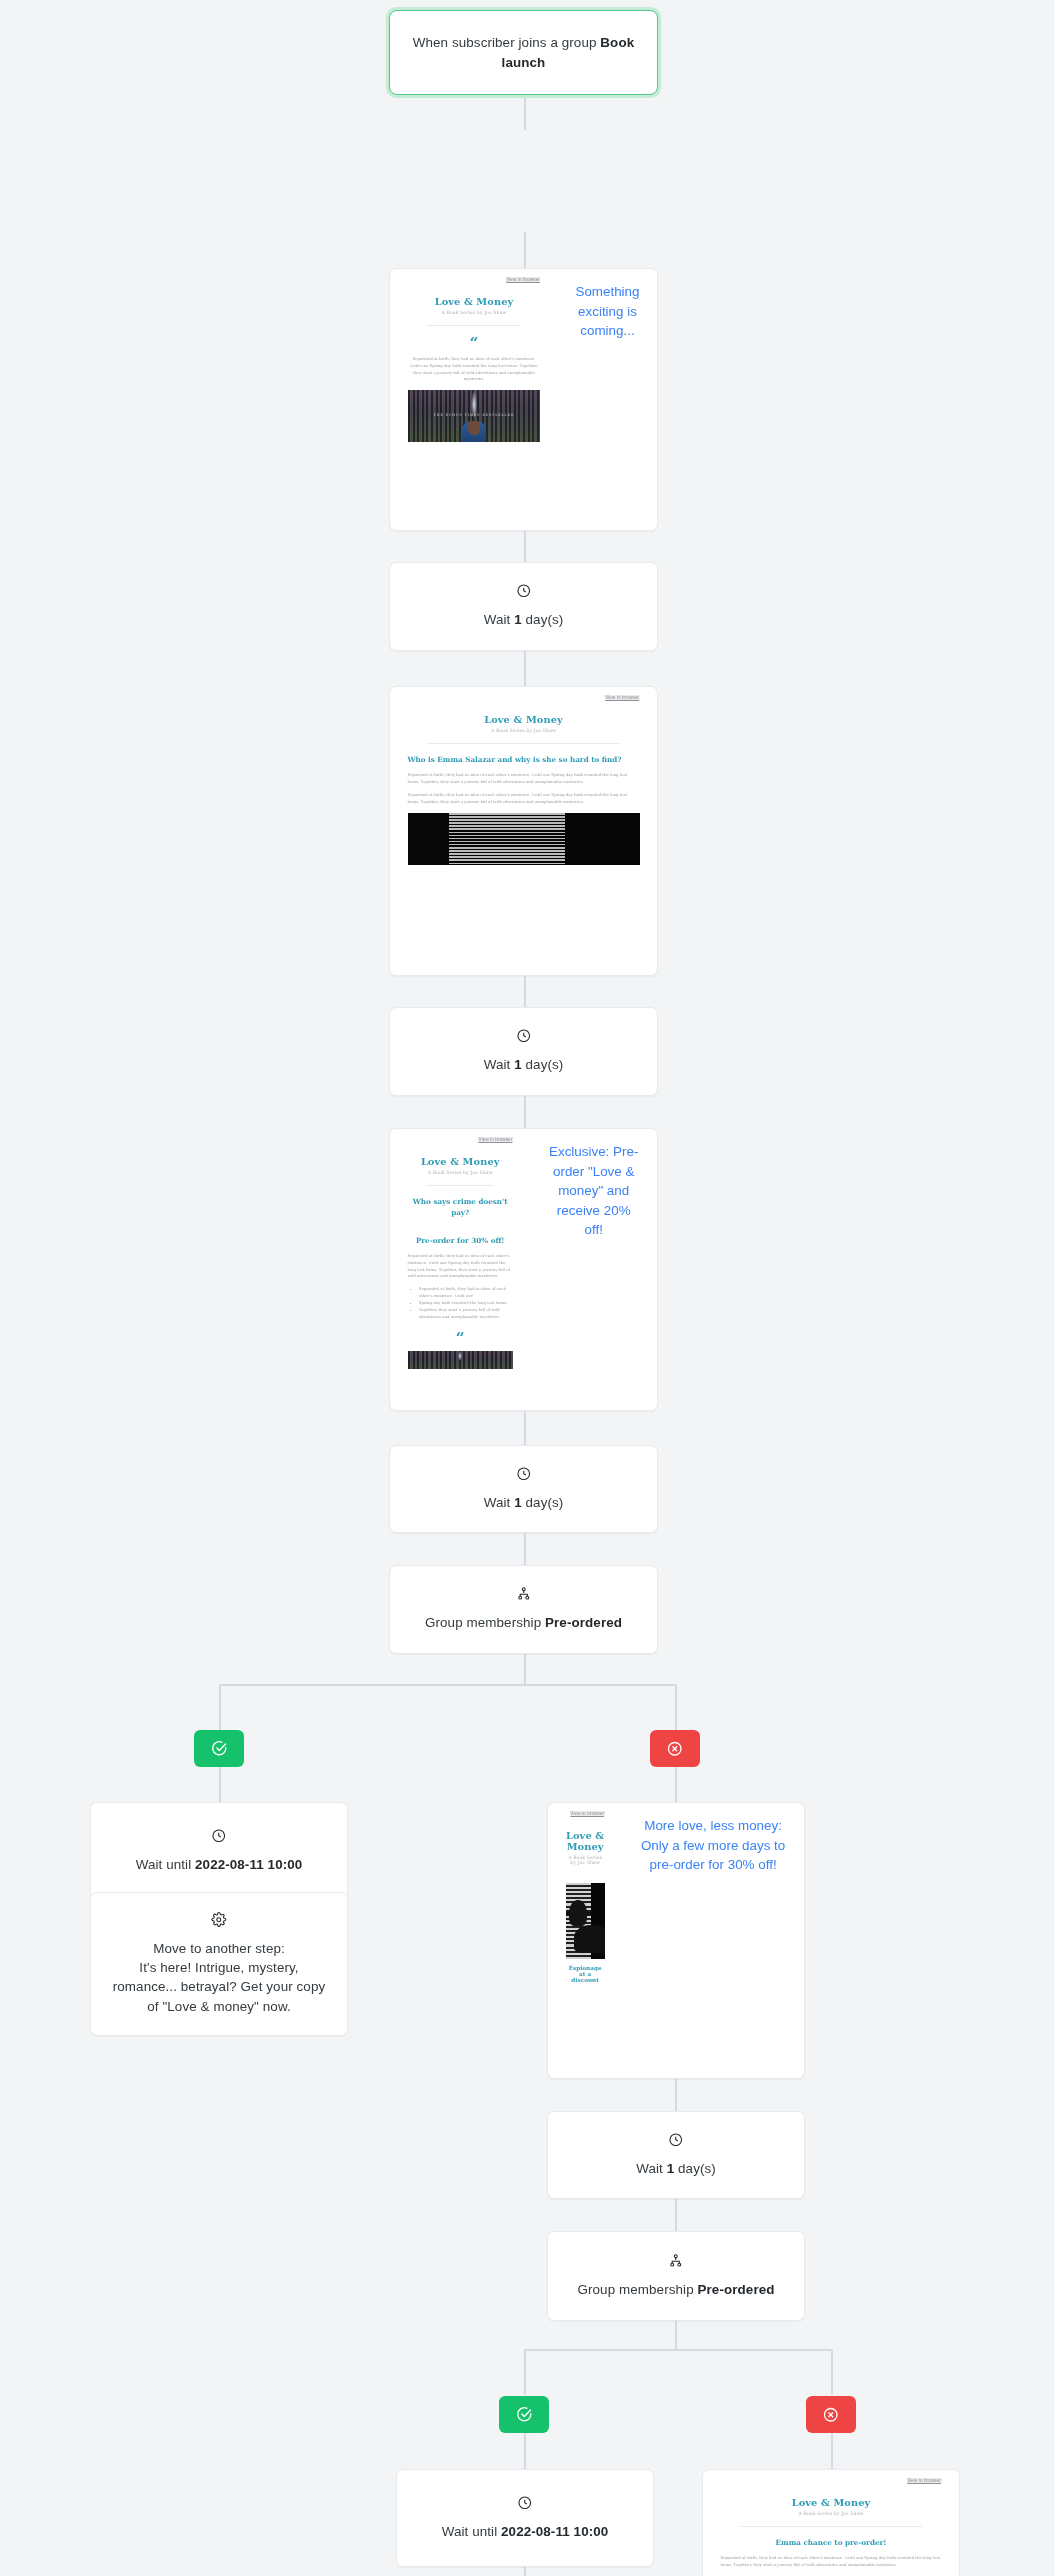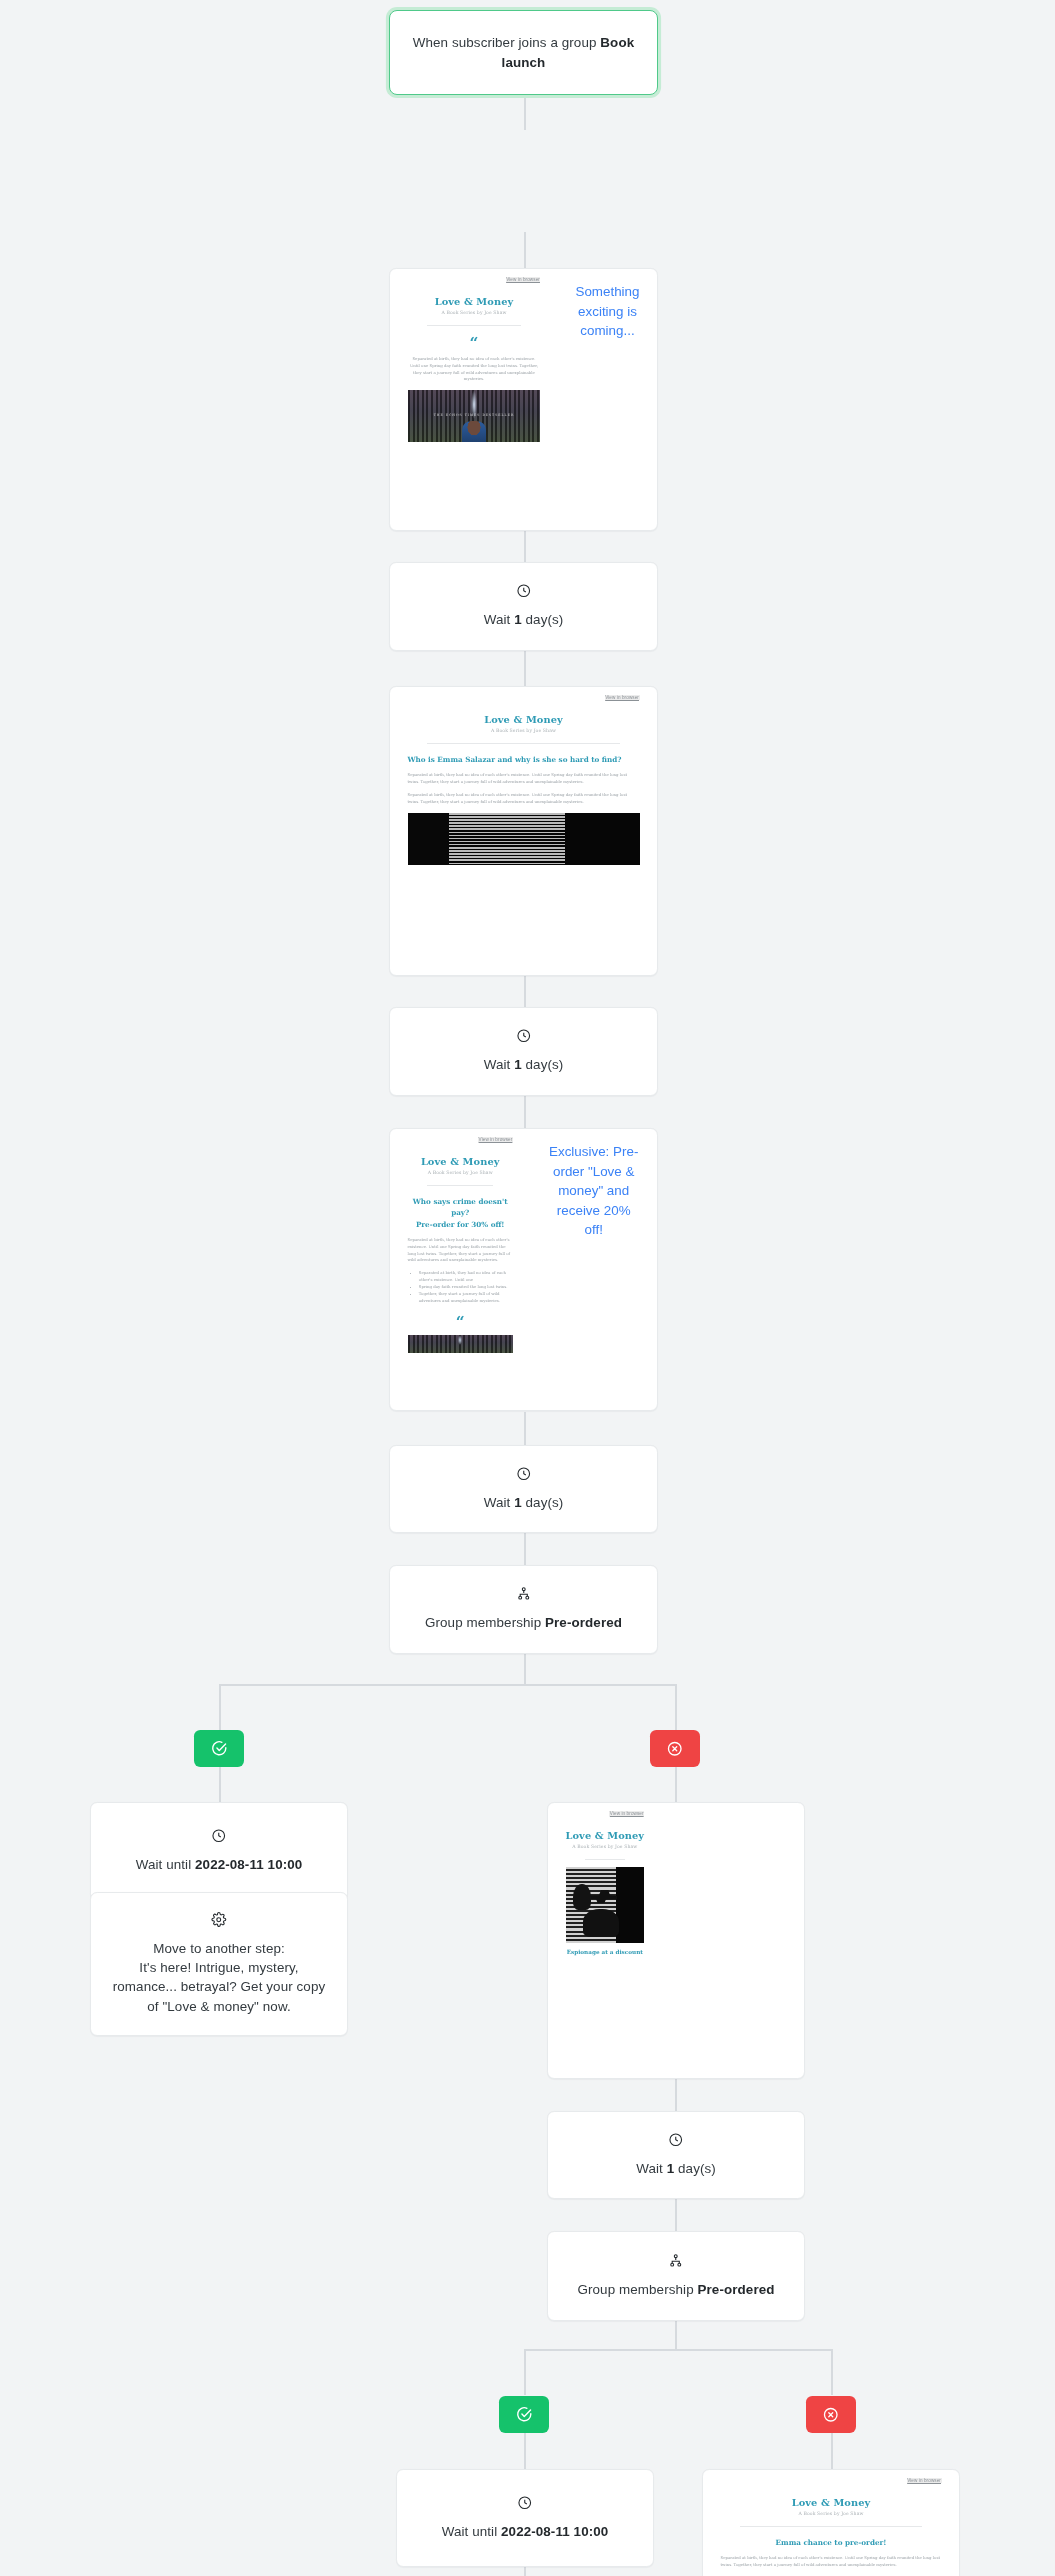--- a/index.html
+++ b/index.html
@@ -320,21 +320,21 @@
     </div>
   </div>
 
   <div class="email-card" style="left:389px; top:1128px; width:269px; height:283px;">
     <div class="mail-body">
       <span class="view-browser">View in browser</span>
       <div class="mail-brand">Love &amp; Money</div>
       <div class="mail-sub">A Book Series by Joe Shaw</div>
       <div class="mail-rule"></div>
       <div class="mail-h2 center">Who says crime doesn't pay?</div>
-      <div class="mail-h2 center" style="margin-top:1px">Pre-order for 30% off!</div>
+      <div class="mail-h2 center" style="margin-top:17px">Pre-order for 30% off!</div>
       <div class="mail-p">Separated at birth, they had no idea of each other's existence. Until one Spring day faith reunited the long lost twins. Together, they start a journey full of wild adventures and unexplainable mysteries.</div>
       <ul class="mail-ul">
         <li>Separated at birth, they had no idea of each other's existence. Until one</li>
         <li>Spring day faith reunited the long lost twins.</li>
         <li>Together, they start a journey full of wild adventures and unexplainable mysteries.</li>
       </ul>
       <div class="quote-mark">“</div>
       <div class="mail-img forest forest-thin"></div>
     </div>
     <div class="mail-subject">Exclusive: Pre-order "Love &amp; money" and receive 20% off!</div>
@@ -410,20 +410,21 @@
       <div class="mail-sub">A Book Series by Joe Shaw</div>
       <div class="mail-rule"></div>
       <div class="mail-img espionage">
         <div class="dark"></div>
         <div class="gun"></div>
         <div class="hand"></div>
         <div class="hand2"></div>
       </div>
       <div class="mail-caption-link">Espionage at a discount</div>
     </div>
+    <div class="mail-subject">More love, less money: Only a few more days to pre-order for 30% off!</div>
   </div>
 
   <div class="card" style="left:547px; top:2111px; width:258px; height:88px;">
     <span class="card-icon">
       <svg width="15.5" height="15.5" viewBox="0 0 24 24" fill="none" stroke="#24292d" stroke-width="1.7">
           <circle cx="12" cy="12" r="9"></circle>
           <path d="M12 7.5V12l3.2 2"></path>
         </svg>
     </span>
     <div class="card-text">

